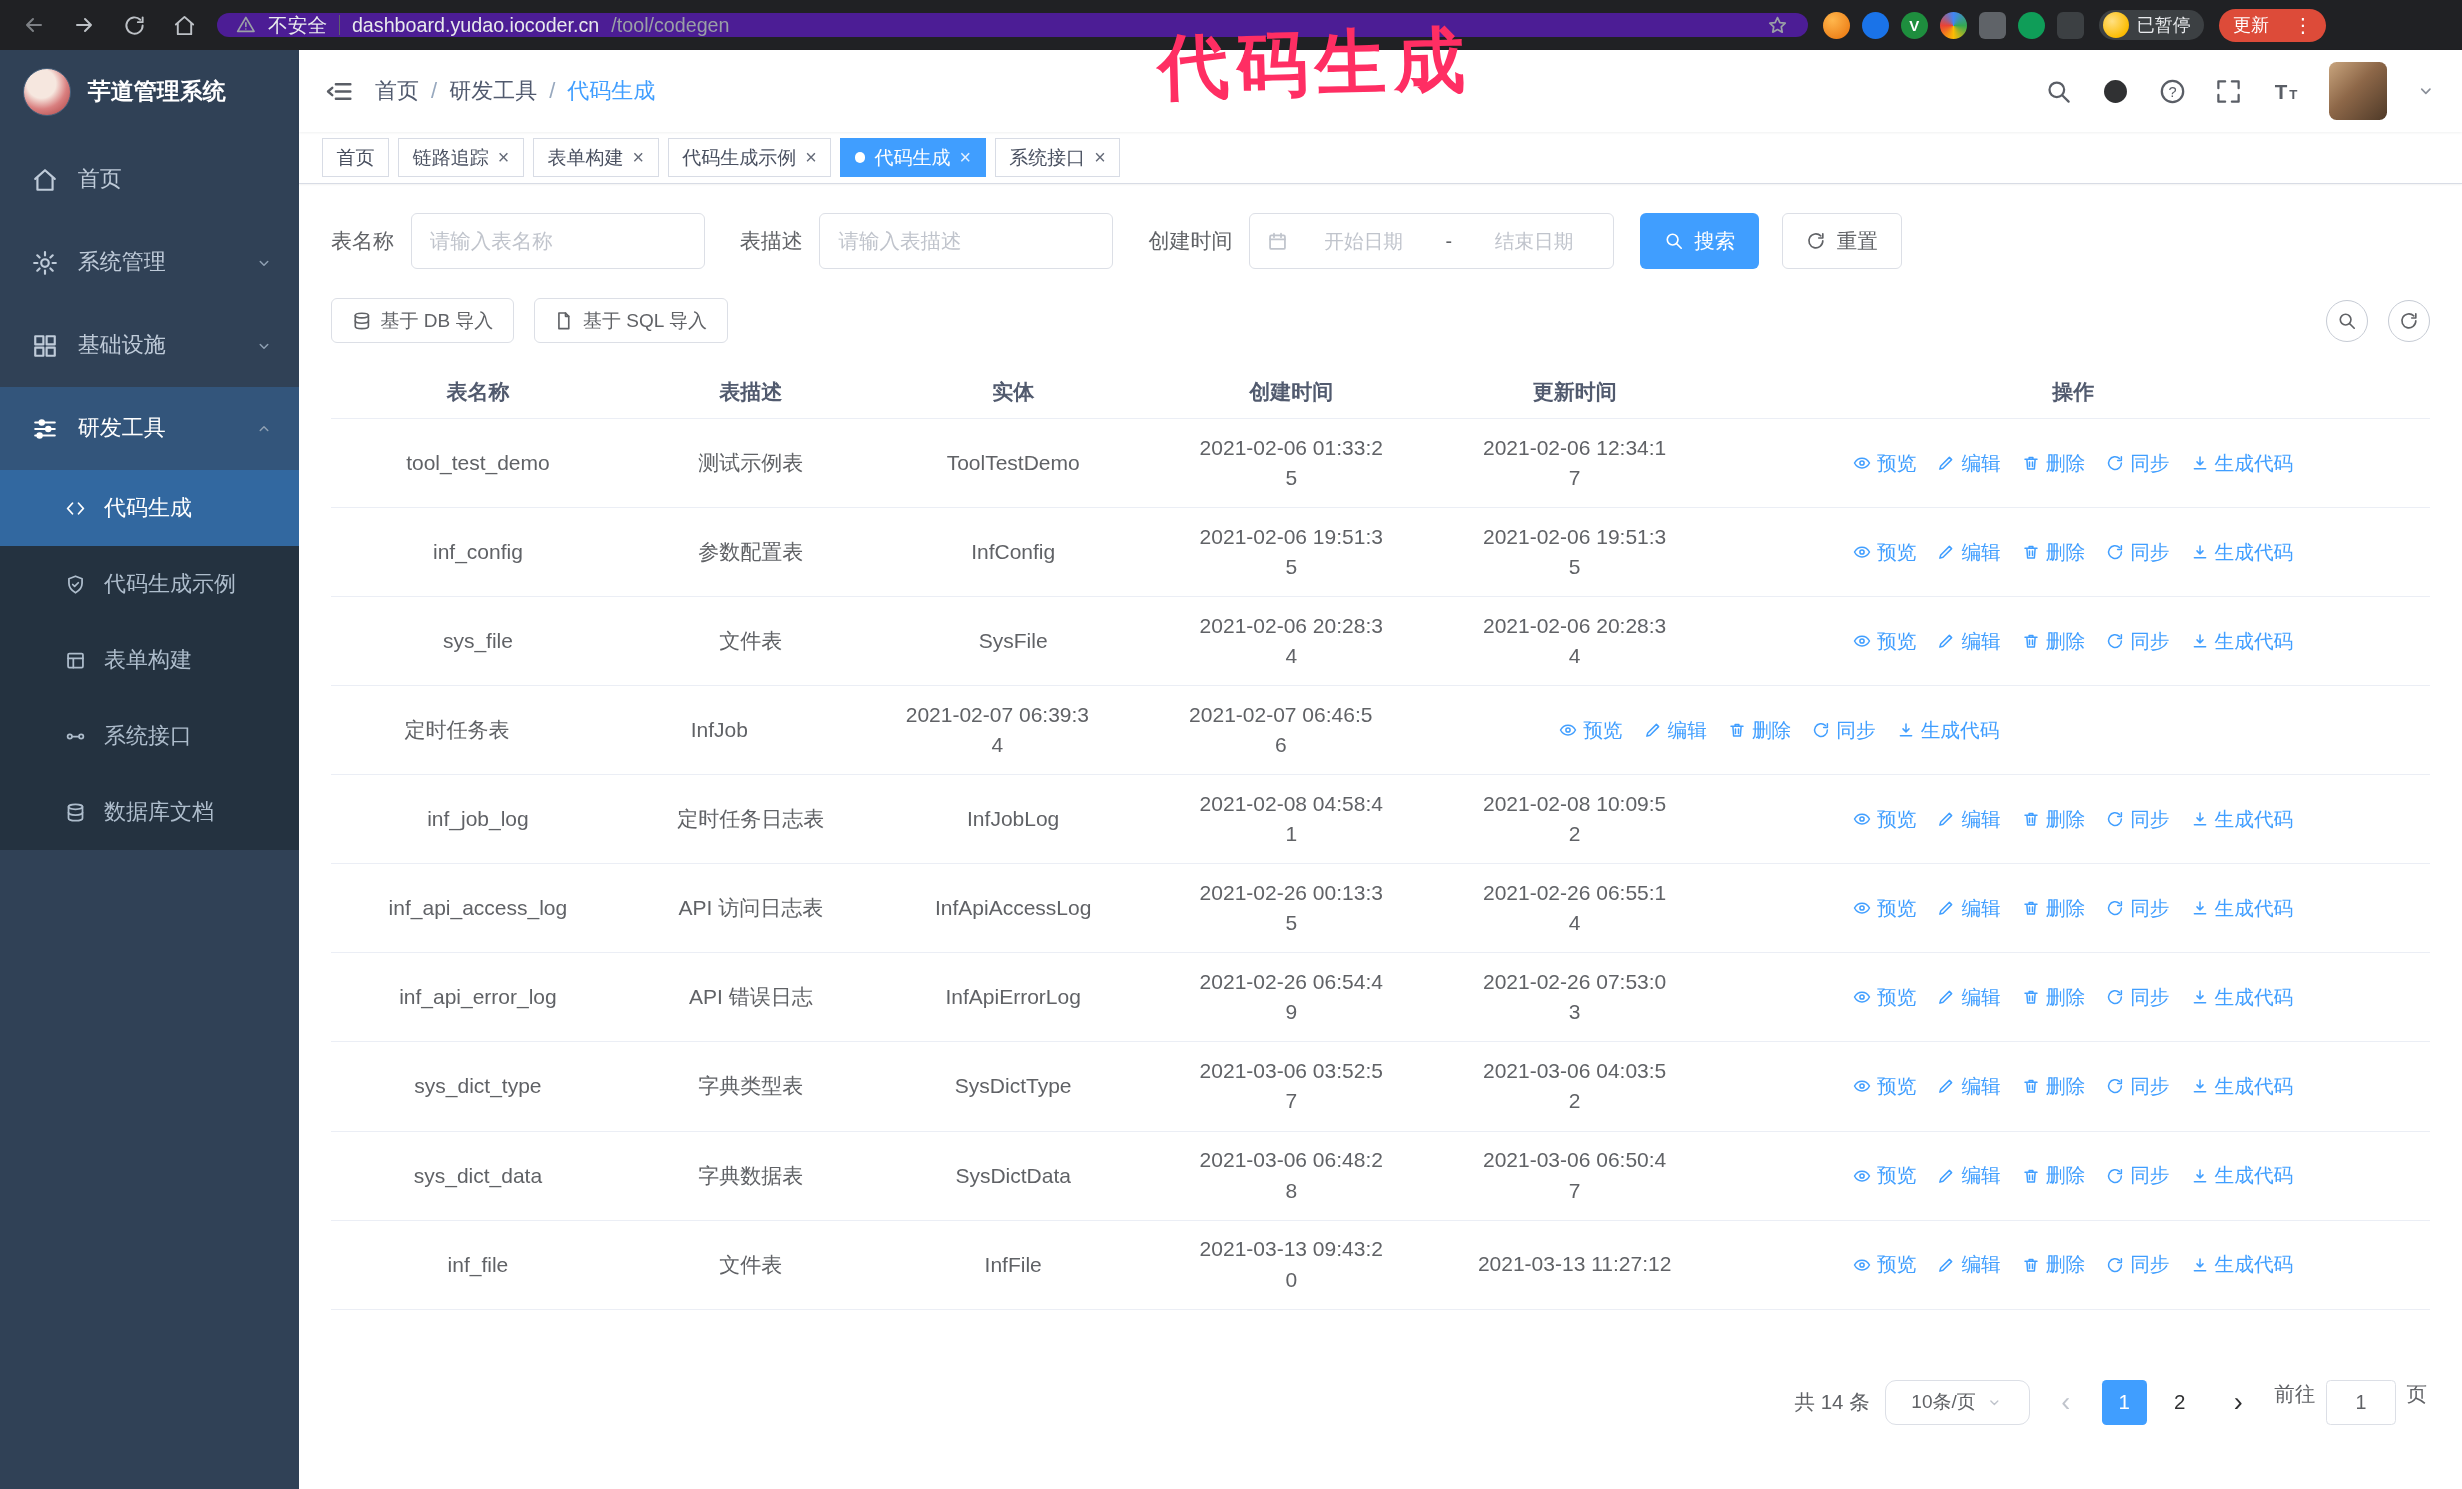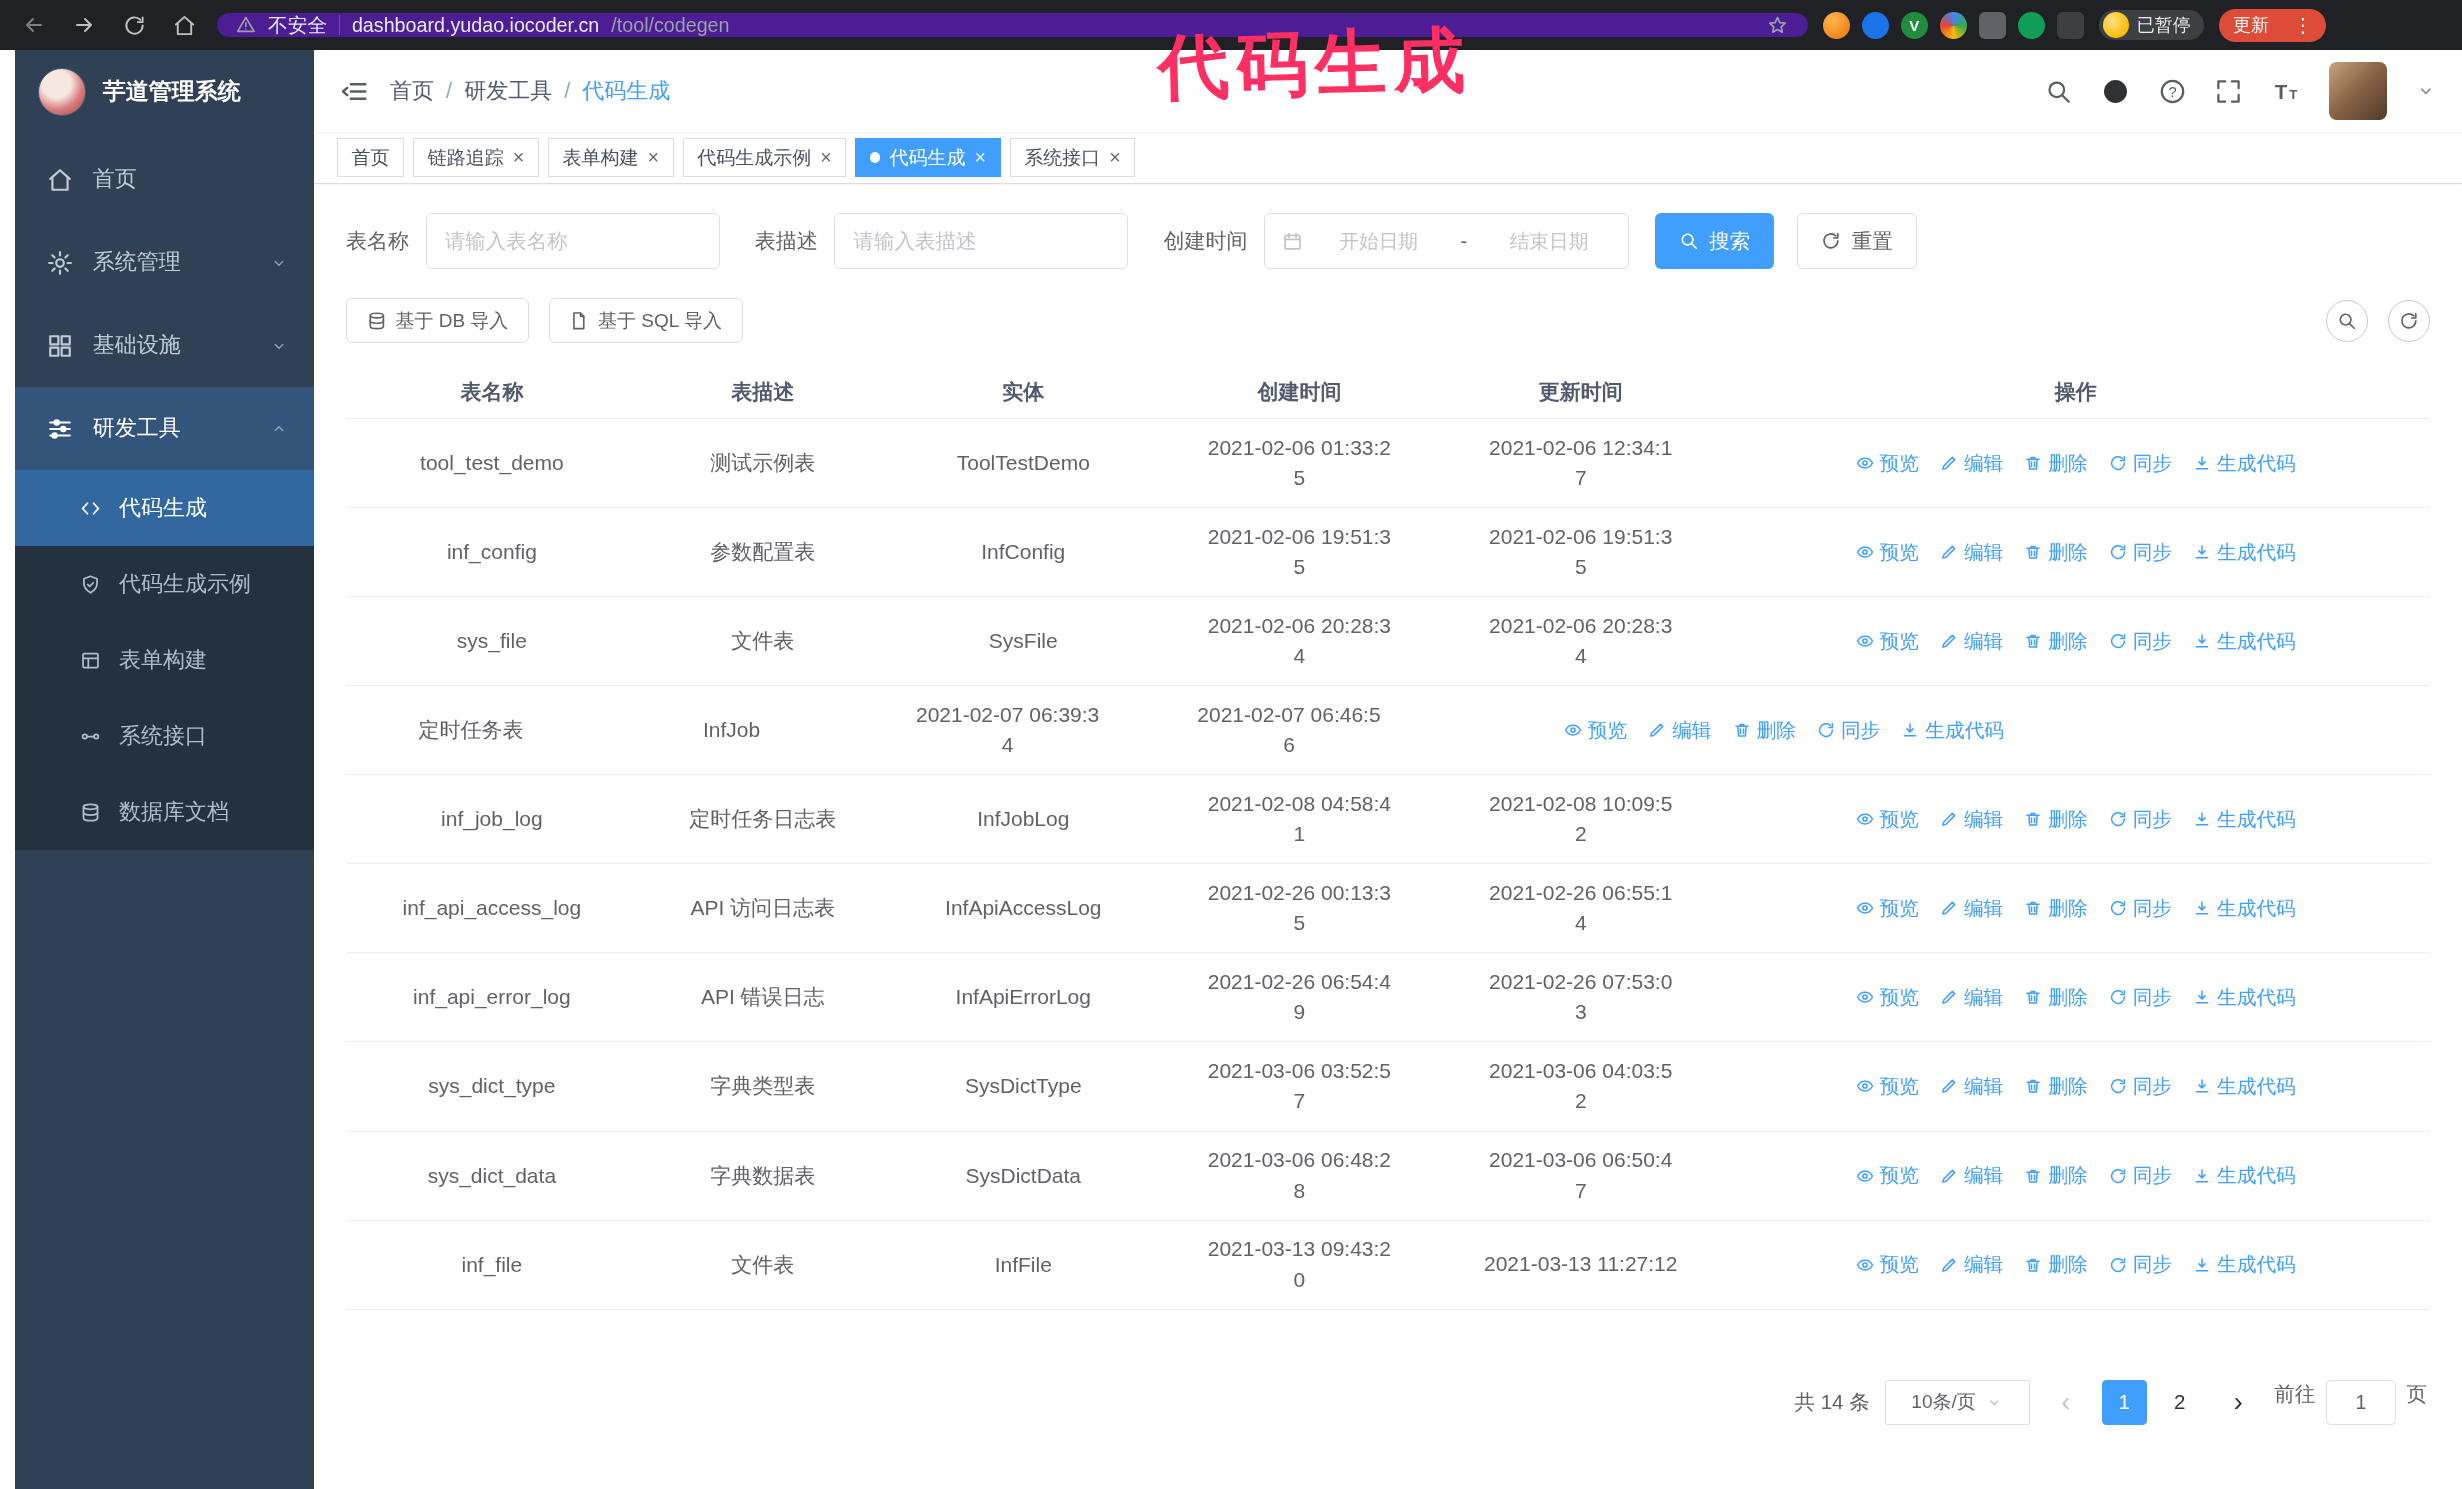--- a/index.html
+++ b/index.html
@@ -26,21 +26,21 @@
   .omni-star{margin-left:auto; color:#9aa0a6;}
   .ext-row{display:flex; align-items:center; gap:12px;}
   .ext{width:27px; height:27px; border-radius:50%; display:flex; align-items:center; justify-content:center; font-size:15px; color:#fff; font-weight:bold;}
   .ext.sq{border-radius:6px;}
   .profile-pill{height:30px; border-radius:17.4px; background:#3c4043; display:flex; align-items:center; gap:7.6px; padding:3px 13.6px 3px 4.5px; color:#e8eaed; font-size:18px;}
   .emoji-dot{width:26px;height:26px;border-radius:50%;background:radial-gradient(circle at 35% 35%, #ffe082, #fbbc04 70%, #e8a000);}
   .update-pill{height:33px; border-radius:16.7px; background:#dd4b39; color:#fff; display:flex; align-items:center; gap:24px; padding:0 13.6px; font-size:18px;}
   .kebab{color:#fff; font-size:19.7px; letter-spacing:0;}
 
   
-  .app{display:flex; height:1440px;padding-left:15px;}
+  .app{display:flex; height:1440px;}
   .sidebar{width:299px; background:#304156; flex-shrink:0; color:#bfcbd9; display:flex; flex-direction:column;}
   .logo{height:83px; display:flex; align-items:center; gap:16.7px; padding:0 23px;}
   .logo-avatar{width:48px; height:48px; border-radius:50%; background:radial-gradient(circle at 38% 32%, #f6e7df 0 34%, #d97f7f 60%, #a63b3b 100%); border:1.5px solid #48607a;}
   .logo-title{color:#fff; font-size:23px; font-weight:bold; white-space:nowrap;}
   .menu{margin-top:4.5px;}
   .menu-item{height:83px; display:flex; align-items:center; gap:19.7px; padding:0 32px; font-size:22px; color:#bfcbd9; position:relative; cursor:pointer;}
   .menu-item .chev{position:absolute; right:26px; color:#8fa0b3;}
   .menu-item.expanded{background:rgba(64,158,255,.22); color:#fff;}
   .submenu{background:#243240;}
   .submenu-item{height:76px; display:flex; align-items:center; gap:18px; padding:0 32px 0 65px; font-size:22px; color:#aebdcc; cursor:pointer;}
@@ -92,21 +92,21 @@
   .td{display:flex; align-items:center; justify-content:center; text-align:center; font-size:21px; color:#606266; padding:13.6px 10.6px; min-width:0;}
   .th{font-weight:bold; color:#515a6e; padding:12px 10.6px;}
   .tr{display:flex; align-items:center; border-bottom:0.8px solid #ebeef5; min-height:73px;}
   .c0{width:14%;} .c1{width:12%;} .c2{width:13%;} .c3{width:13.5%;} .c4{width:13.5%;} .c5{width:34%;}
   .time{display:inline-block; max-width:194px; word-break:break-all; line-height:1.45; font-family:"Liberation Sans",sans-serif;}
   .ops{display:flex; align-items:center; justify-content:center; gap:21px; flex-wrap:nowrap;}
   .op{display:inline-flex; align-items:center; gap:6px; color:var(--primary); font-size:19.7px; text-decoration:none; cursor:pointer; white-space:nowrap;}
 
   
   .pagination{margin-top:70px; display:flex; align-items:center; justify-content:flex-end; gap:15px; font-size:20.5px; color:#606266; padding-right:3px;}
-  .page-size{width:145px; height:45px; border:0.8px solid #dcdfe6; border-radius:2px; display:flex; align-items:center; justify-content:center; gap:10.6px; font-size:19px; color:#606266; cursor:pointer;}
+  .page-size{width:145px; height:45px; border:0.8px solid #dcdfe6; border-radius:11px; display:flex; align-items:center; justify-content:center; gap:10.6px; font-size:19px; color:#606266; cursor:pointer;}
   .page-size .caret{color:#c0c4cc;}
   .page-arrow{min-width:42px; height:45px; display:flex; align-items:center; justify-content:center; font-size:27px; color:#c0c4cc; cursor:pointer;}
   .page-arrow.next{color:#303133;}
   .page-btn{min-width:45px; height:45px; border-radius:4.5px; display:flex; align-items:center; justify-content:center; font-size:20.5px; color:#303133; cursor:pointer;}
   .page-btn.active{background:var(--primary); color:#fff;}
   .goto{display:flex; align-items:flex-start; gap:10.6px;}
   .goto-input{width:70px; height:45px; border:0.8px solid #dcdfe6; border-radius:4.5px; text-align:center; font-size:19.7px; color:#606266; outline:none; font-family:inherit;}
 
   
   .annotation{position:absolute; top:16.7px; left:1158px; z-index:60; font-size:71px; font-weight:800; letter-spacing:7.6px; color:var(--annotation); transform:rotate(-1.5deg); pointer-events:none; font-family:"DejaVu Sans",sans-serif;}

